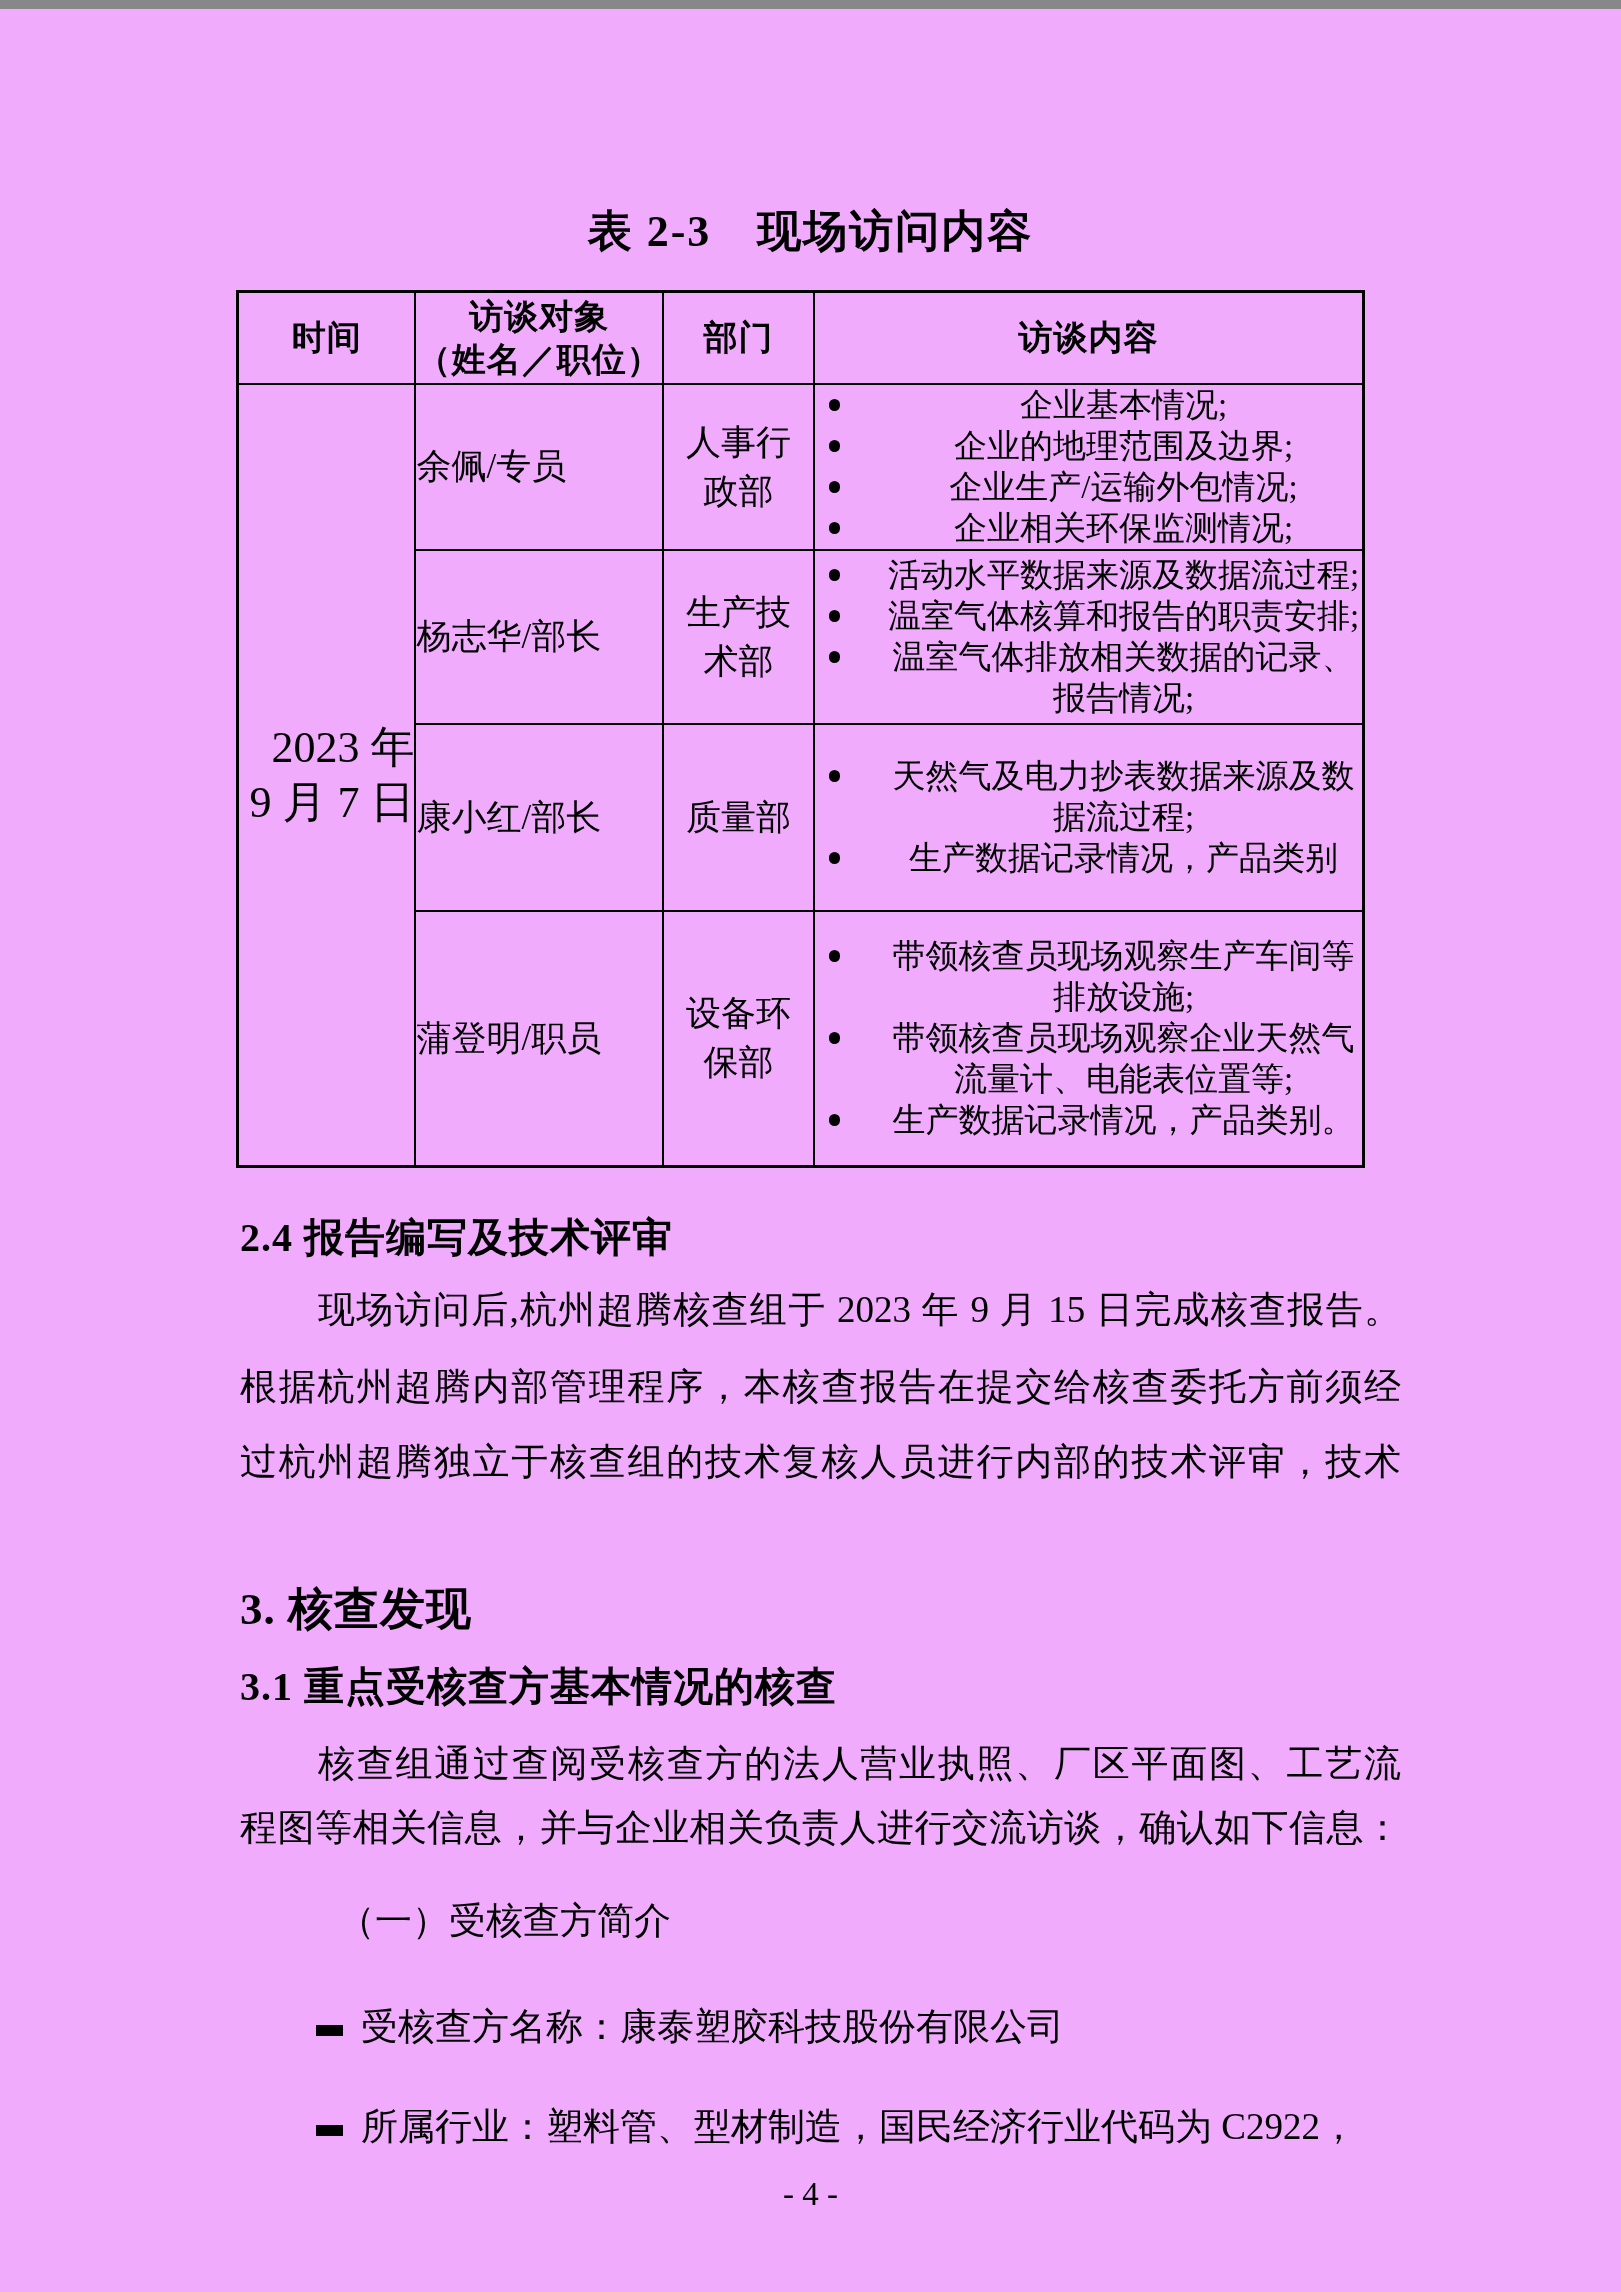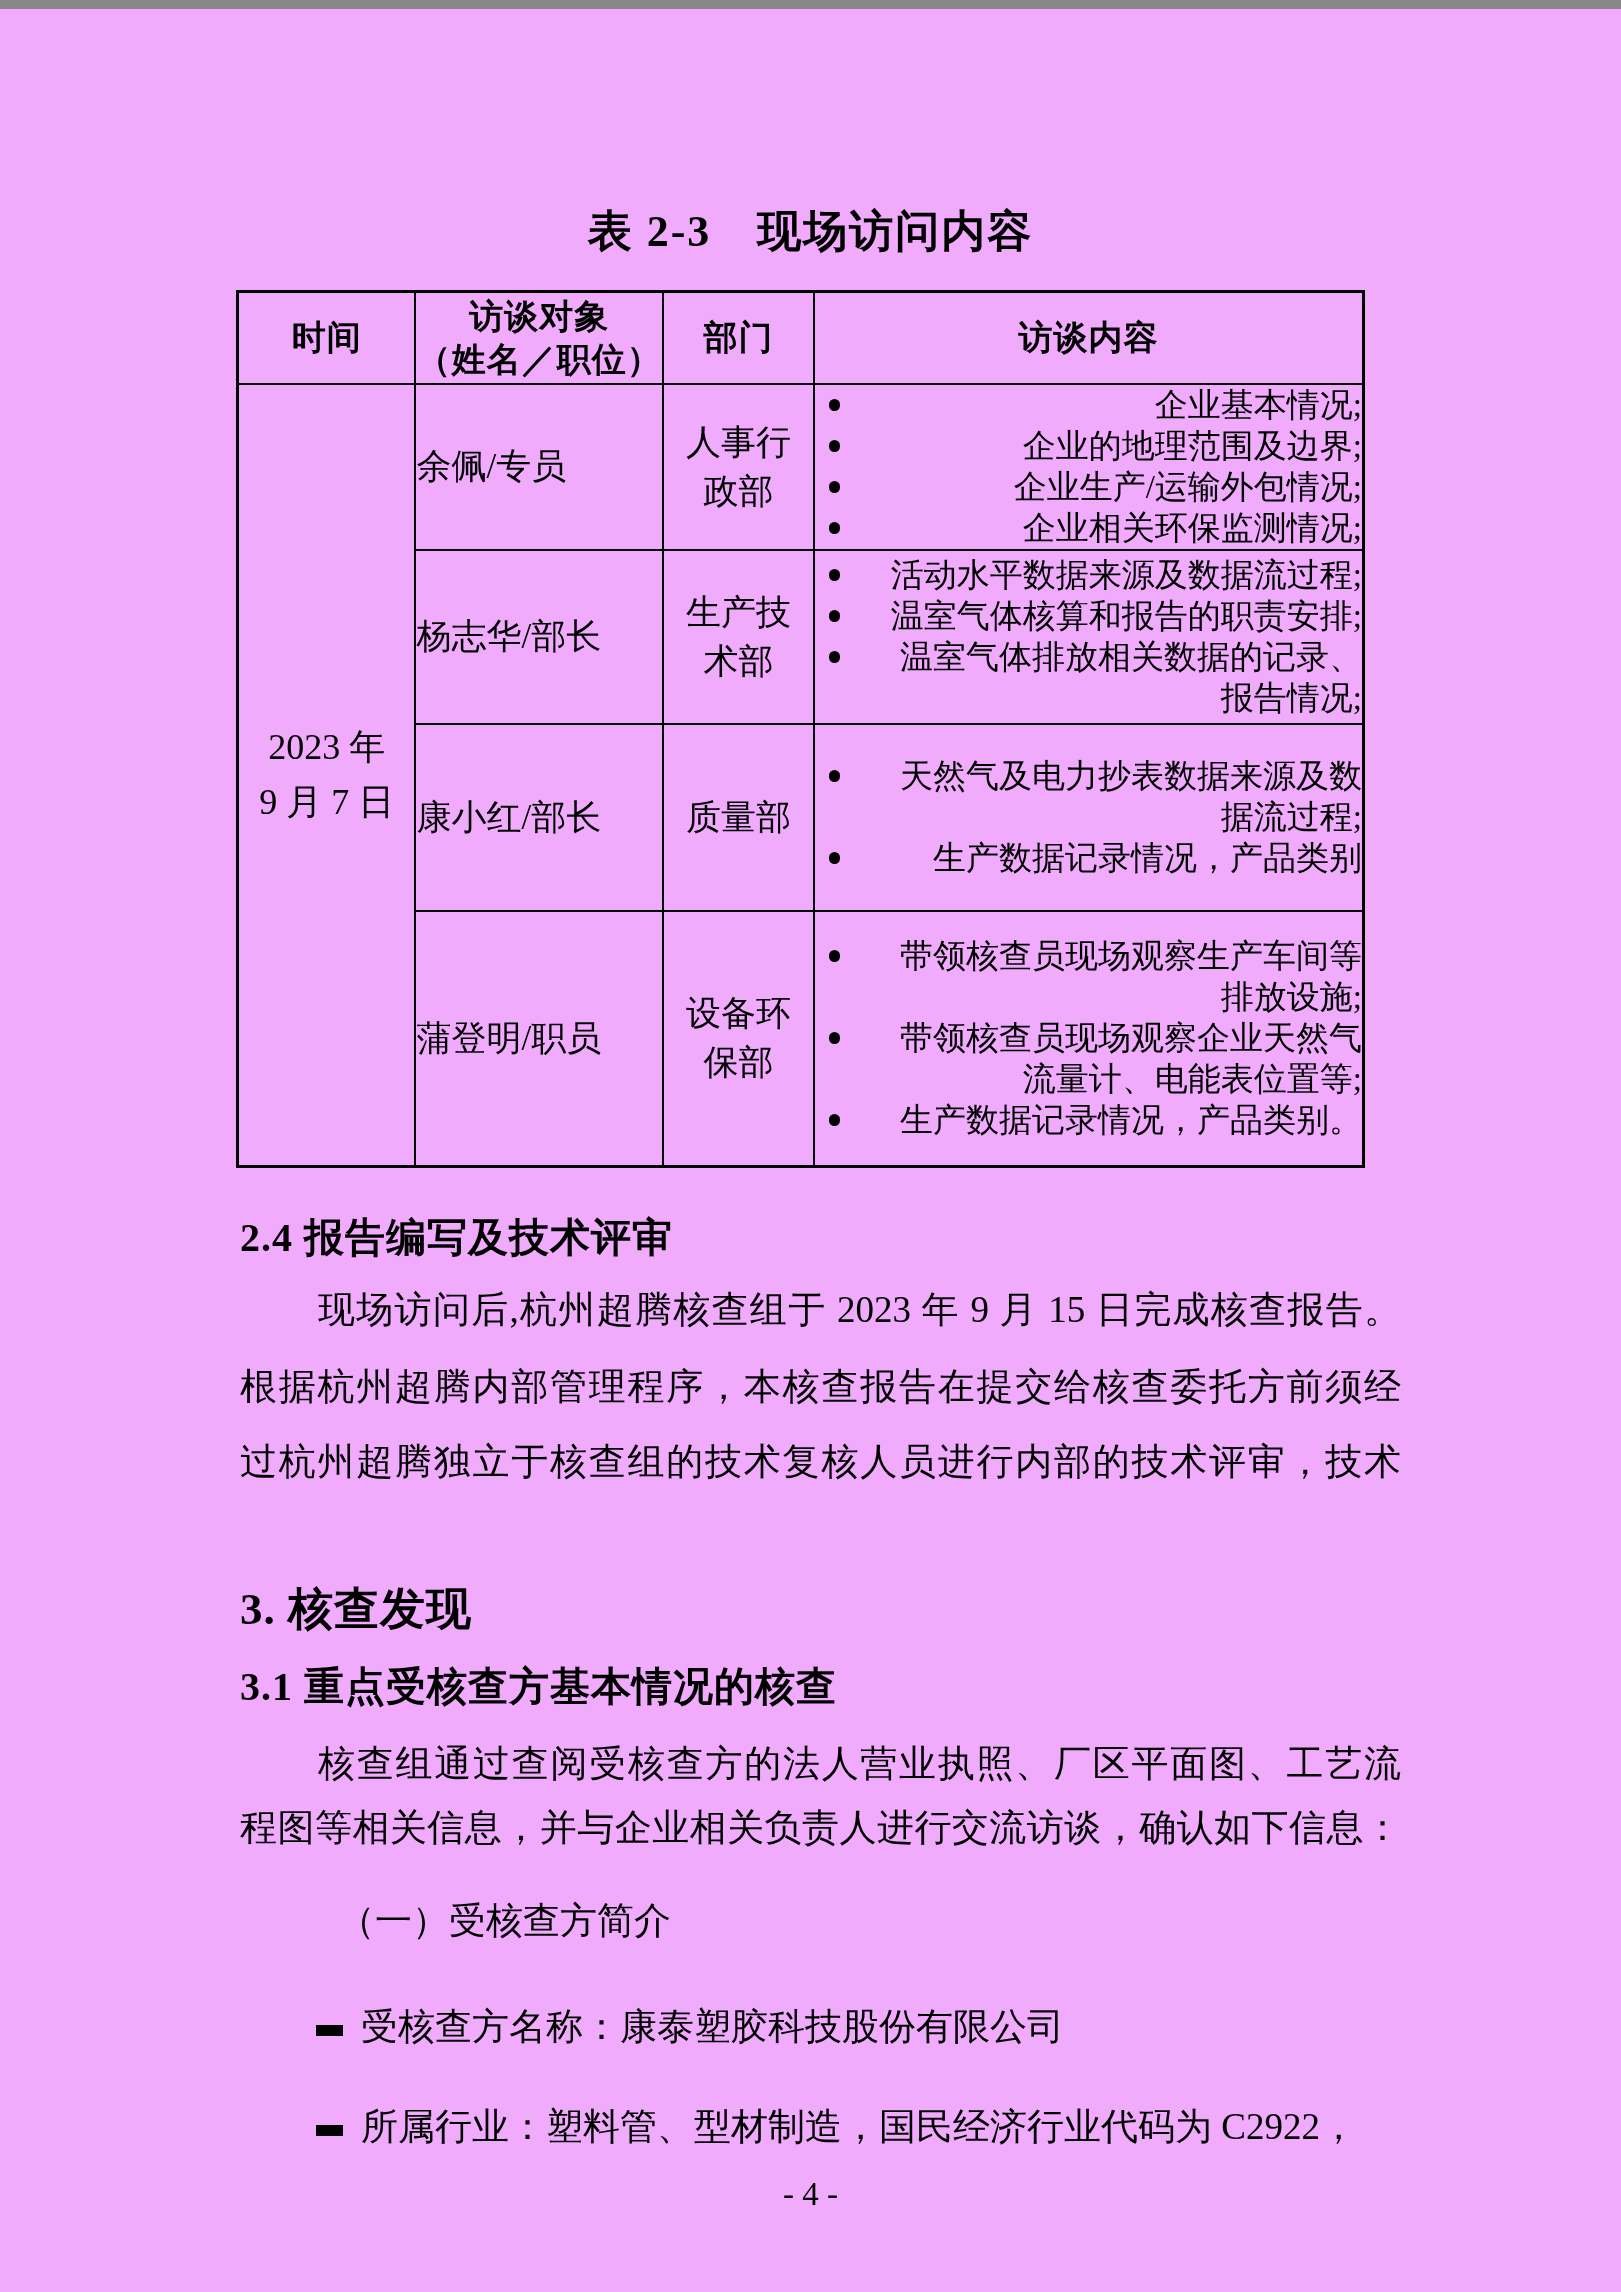--- a/index.html
+++ b/index.html
@@ -104,22 +104,22 @@
 
   .visit-table th {
     border-bottom: 2.9px solid #000;
     font-size: 34px; font-weight: bold;
     text-align: center;
     white-space: pre-line;
     line-height: 43px;
     letter-spacing: 1px;
   }
   .time-cell {
-    font-size: 36px;
-    text-align: center;
+    font-size: 44px;
+    text-align: right;
     white-space: pre-line;
     line-height: 55px;
   }
   .person-cell {
     font-size: 35px;
     text-align: left;
   }
   .dept-cell { text-align: center; border-radius: 28px; }
   .dept-text {
     display: inline-block;
@@ -131,21 +131,21 @@
   .content-cell { padding: 9.8px 5.9px 9.8px 19.6px; }
   .content-cell ul {
     margin: 0; padding: 0;
     list-style: none;
   }
   .content-cell li {
     position: relative;
     padding-left: 70px;
     font-size: 33px;
     line-height: 41px;
-    text-align: right;
+    text-align: center;
   }
   .content-cell li::before {
     content: "";
     position: absolute;
     left: 13.7px; top: 14.7px;
     width: 11.8px; height: 11.8px;
     border-radius: 50%;
     background: #000;
   }
 </style>

